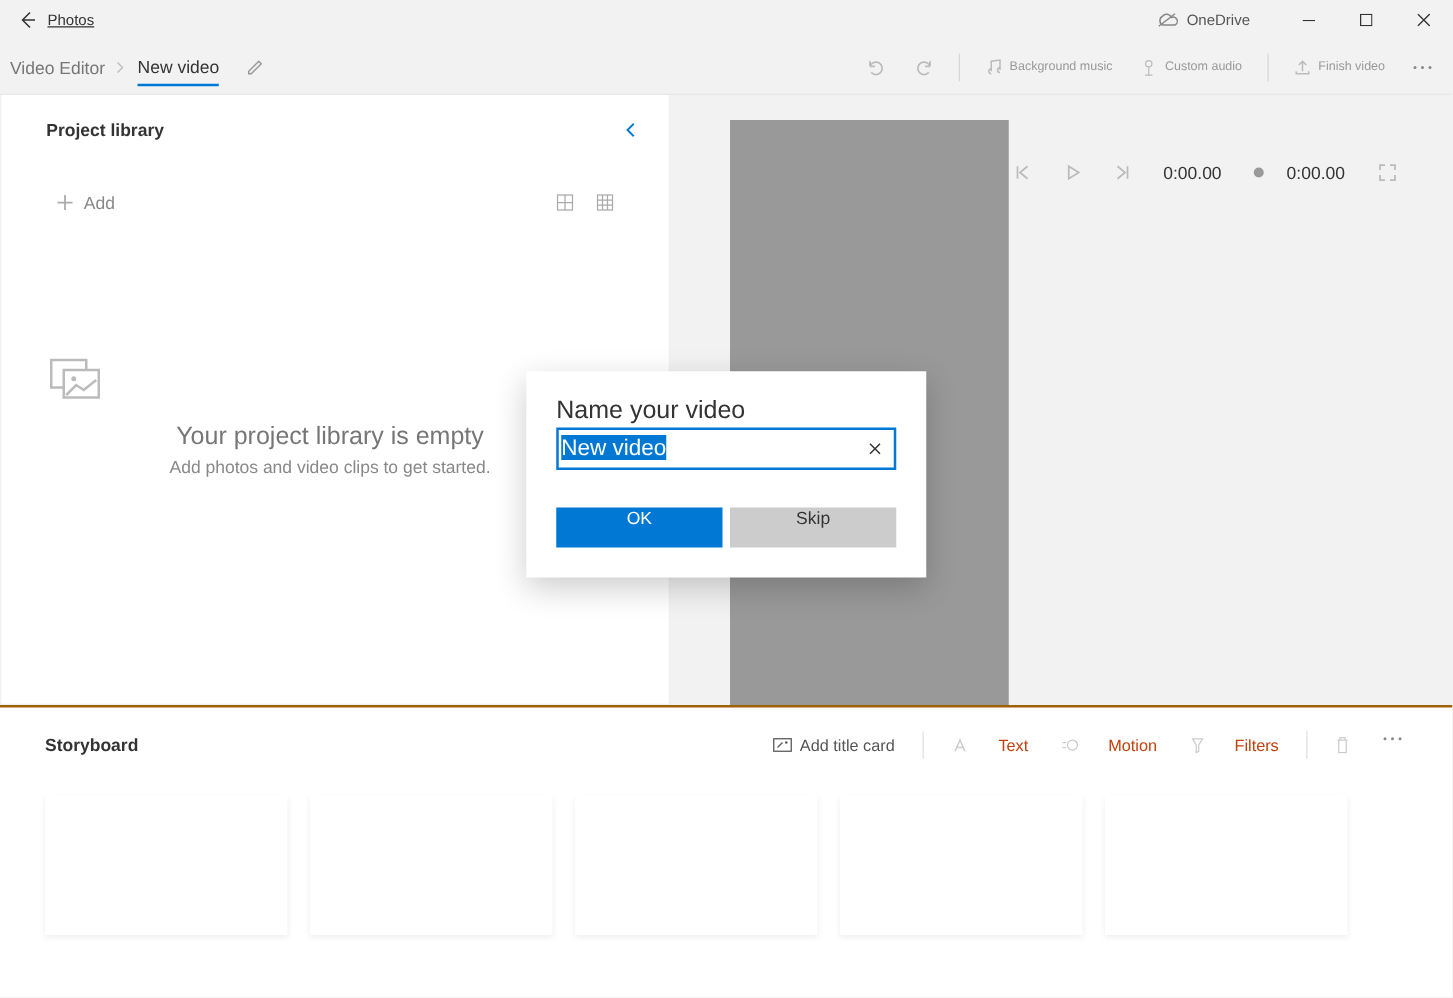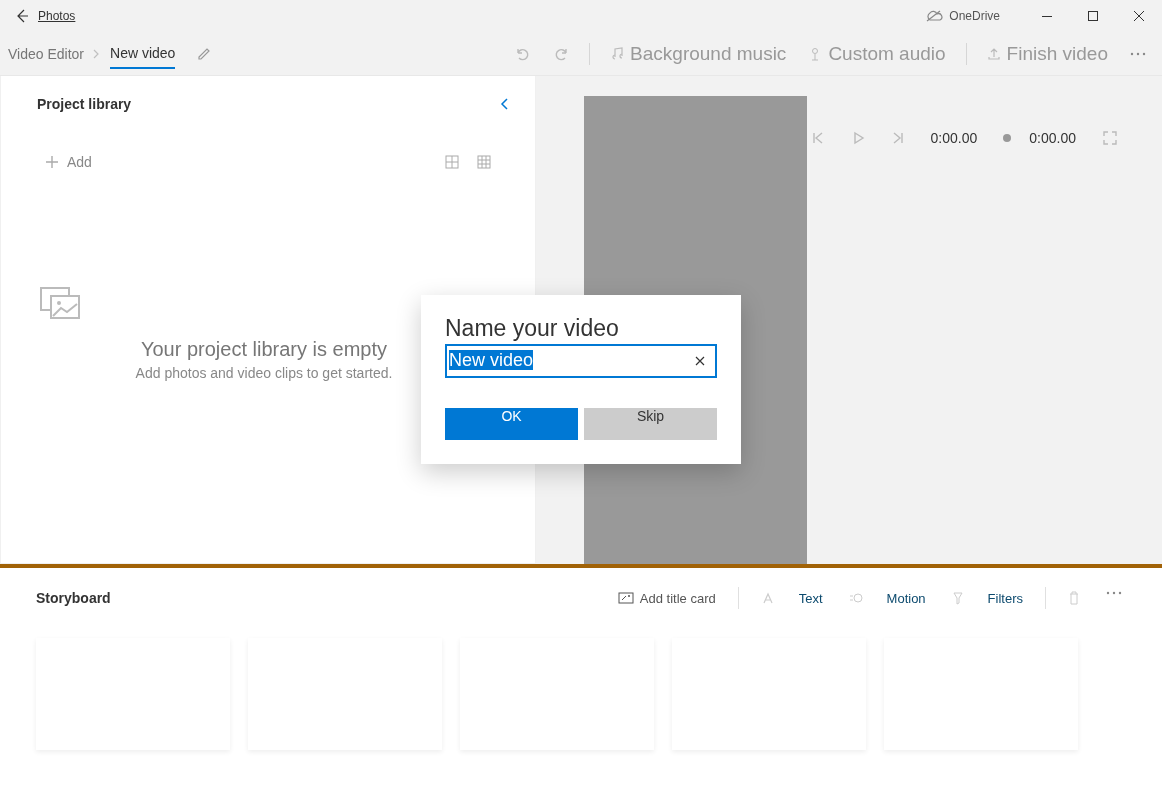--- a/index.html
+++ b/index.html
@@ -81,21 +81,21 @@
       margin-left: 14px;
       color: #999;
       cursor: pointer;
     }
     .toolbar-spacer { flex: 1; }
     .toolbar-actions {
       display: flex;
       align-items: center;
       gap: 6px;
       color: #999;
-      font-size: 19px;
+      font-size: 10px;
     }
     .toolbar-divider {
       width: 1px;
       height: 22px;
       background: #d6d6d6;
       margin: 0 6px;
     }
     .tb-btn {
       display: flex;
       align-items: center;
@@ -213,21 +213,21 @@
       height: 8px;
       border-radius: 50%;
       background: #999;
     }
     .fullscreen-btn { color: #aaa; cursor: pointer; }
     
     .storyboard {
       height: 234px;
       background: #fff;
       padding: 12px 36px 0 36px;
-      border-top: 4px solid #a16207;
+      border-top: 2px solid #a16207;
     }
     .storyboard-header {
       display: flex;
       align-items: center;
       height: 36px;
     }
     .sb-title { font-size: 14px; font-weight: 600; }
     .sb-actions {
       margin-left: auto;
       display: flex;
@@ -235,21 +235,21 @@
       gap: 18px;
       font-size: 13px;
       color: #555;
     }
     .sb-action {
       display: flex;
       align-items: center;
       gap: 6px;
       padding: 4px 4px;
     }
-    .sb-action.disabled { color: #0c4a6e; gap: 24px; }
+    .sb-action.disabled { color: #c2410c; gap: 24px; }
     .sb-divider { width: 1px; height: 22px; background: #e0e0e0; }
     .sb-slots {
       display: flex;
       gap: 18px;
       margin-top: 22px;
     }
     .sb-slot {
       width: 194px;
       height: 112px;
       background: #fff;
@@ -267,21 +267,21 @@
     .modal {
       width: 320px;
       background: #fff;
       box-shadow: 0 8px 24px rgba(0,0,0,0.2);
       padding: 20px 24px 24px 24px;
       pointer-events: auto;
       position: relative;
       top: -20px;
     }
     .modal-title {
-      font-size: 23px;
+      font-size: 20px;
       color: #333;
       margin-bottom: 2px;
     }
     .modal-input-wrap {
       border: 2px solid #0078d4;
       display: flex;
       align-items: center;
       height: 34px;
       padding: 0 6px 0 0;
       font-size: 18px;

